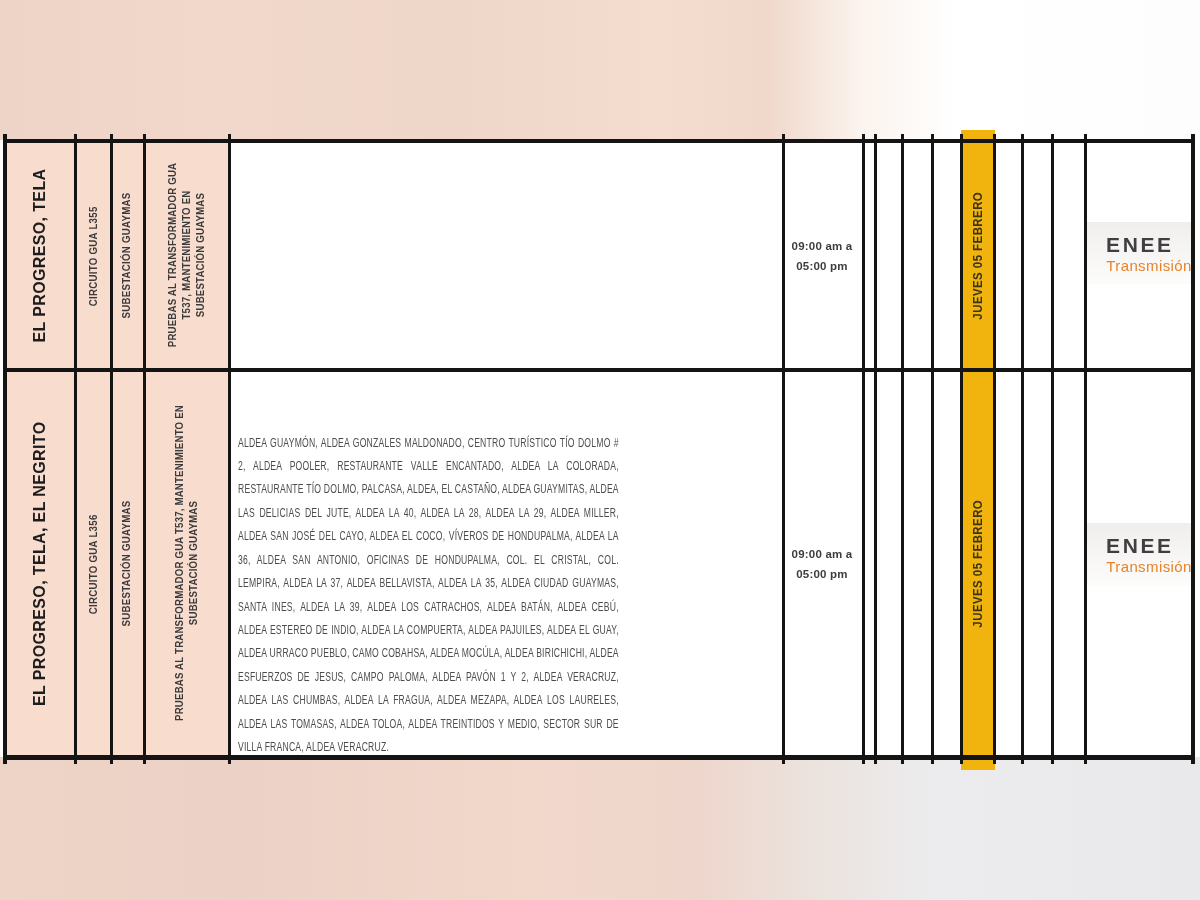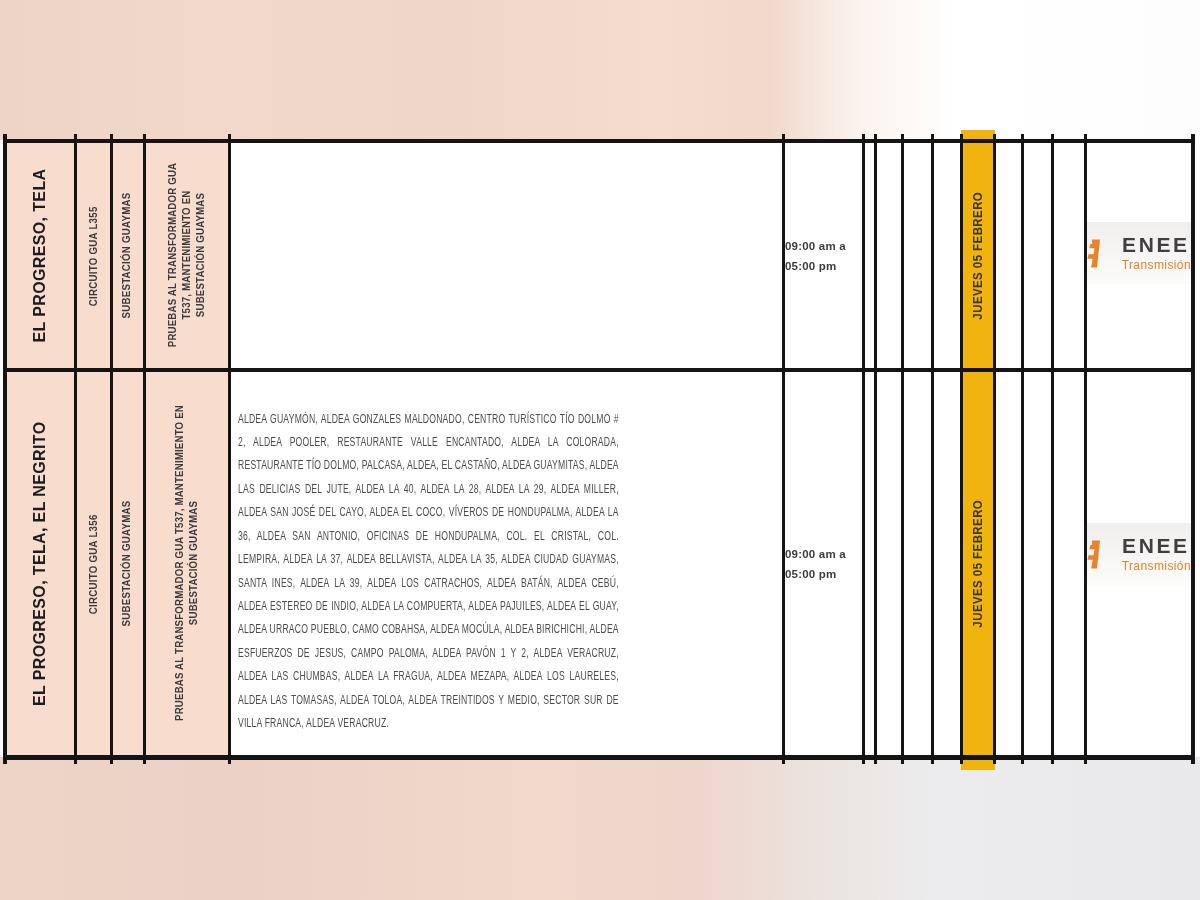--- a/index.html
+++ b/index.html
@@ -20,21 +20,21 @@
   .pink-fill{position:absolute;left:4px;top:140px;width:224px;height:617px;background:var(--header-pink,#f8dcce);}
   .yellow-strip{position:absolute;left:961px;top:130px;width:34px;height:640px;background:var(--highlight-yellow,#f1b30d);}
   .logo-patch{
     position:absolute;left:1086px;width:105px;
     background:linear-gradient(180deg,#efeeec 0%,#f6f5f4 45%,#fcfcfb 100%);
     display:flex;align-items:center;justify-content:center;gap:21px;
   }
   #logo1{top:222px;height:62px;}
   #logo2{top:523px;height:63px;}
   .enee-word{font-weight:700;font-size:20px;letter-spacing:2.5px;color:var(--logo-gray,#3f3f41);line-height:20px;transform:scaleX(1.05);transform-origin:left center;}
-  .enee-sub{font-size:12px;letter-spacing:.4px;color:var(--logo-orange,#e8832a);line-height:13px;margin-top:4px;}
+  .enee-sub{font-size:15px;letter-spacing:.4px;color:var(--logo-orange,#e8832a);line-height:13px;margin-top:4px;}
   
   .vl{position:absolute;top:134px;height:630px;width:3px;background:var(--grid-black,#141414);display:block;}
   .vl.out{width:4px;}
   .hl{position:absolute;left:3px;width:1192px;height:4px;background:var(--grid-black,#141414);display:block;}
   
   .rot{
     position:absolute;display:flex;align-items:center;justify-content:center;
     transform:rotate(-90deg);text-align:center;
   }
   .region-text{font-weight:700;font-size:17px;color:#1d1d1f;letter-spacing:.4px;white-space:nowrap;transform:scaleX(.94);}
@@ -45,27 +45,27 @@
   .areas-cell{position:absolute;left:231px;width:551px;display:flex;align-items:center;overflow:hidden;}
   .areas-p{
     margin:0 0 0 7px;color:#4c4c4e;text-align:justify;
     transform:scaleX(.70);transform-origin:left center;width:782px;font-weight:400;
   }
   .areas-1{font-size:13.6px;line-height:30px;letter-spacing:.5px;}
   .areas-2{font-size:12.3px;line-height:23.4px;letter-spacing:.3px;}
   
   .time-cell{
     position:absolute;left:785px;width:74px;display:flex;flex-direction:column;
-    align-items:flex-start;justify-content:center;font-weight:700;font-size:11.5px;
+    align-items:center;justify-content:center;font-weight:700;font-size:11.5px;
     color:#3d3d3f;line-height:20px;letter-spacing:.2px;
   }
   .t1{top:143px;height:225px;}
   .t2{top:372px;height:383px;}
   .a1{top:143px;height:225px;}
-  .a2{top:368px;height:407px;}
+  .a2{top:392px;height:407px;}
 </style>
 </head>
 <body>
 
 <div id="stage">
 
   <div class="band-top"></div>
   <div class="band-bottom"></div>
 
   <div class="pink-fill"></div>

